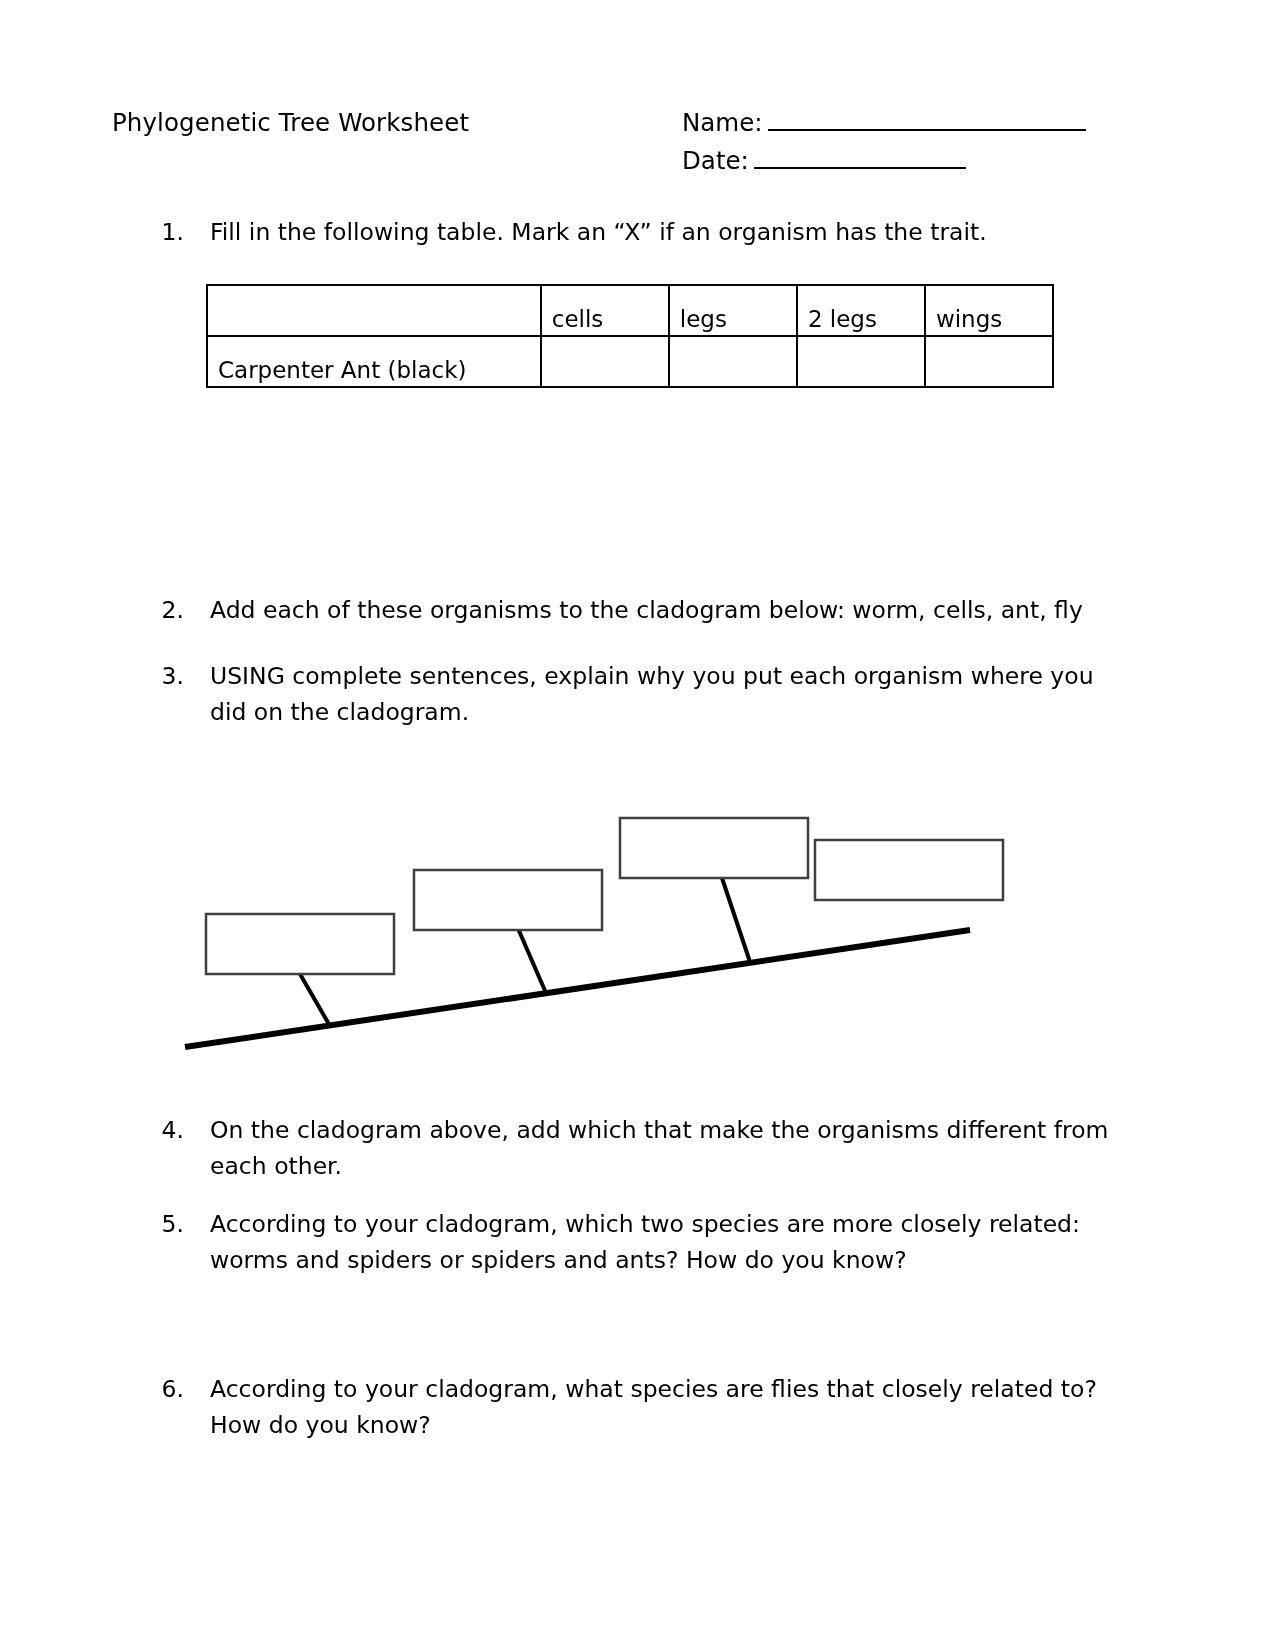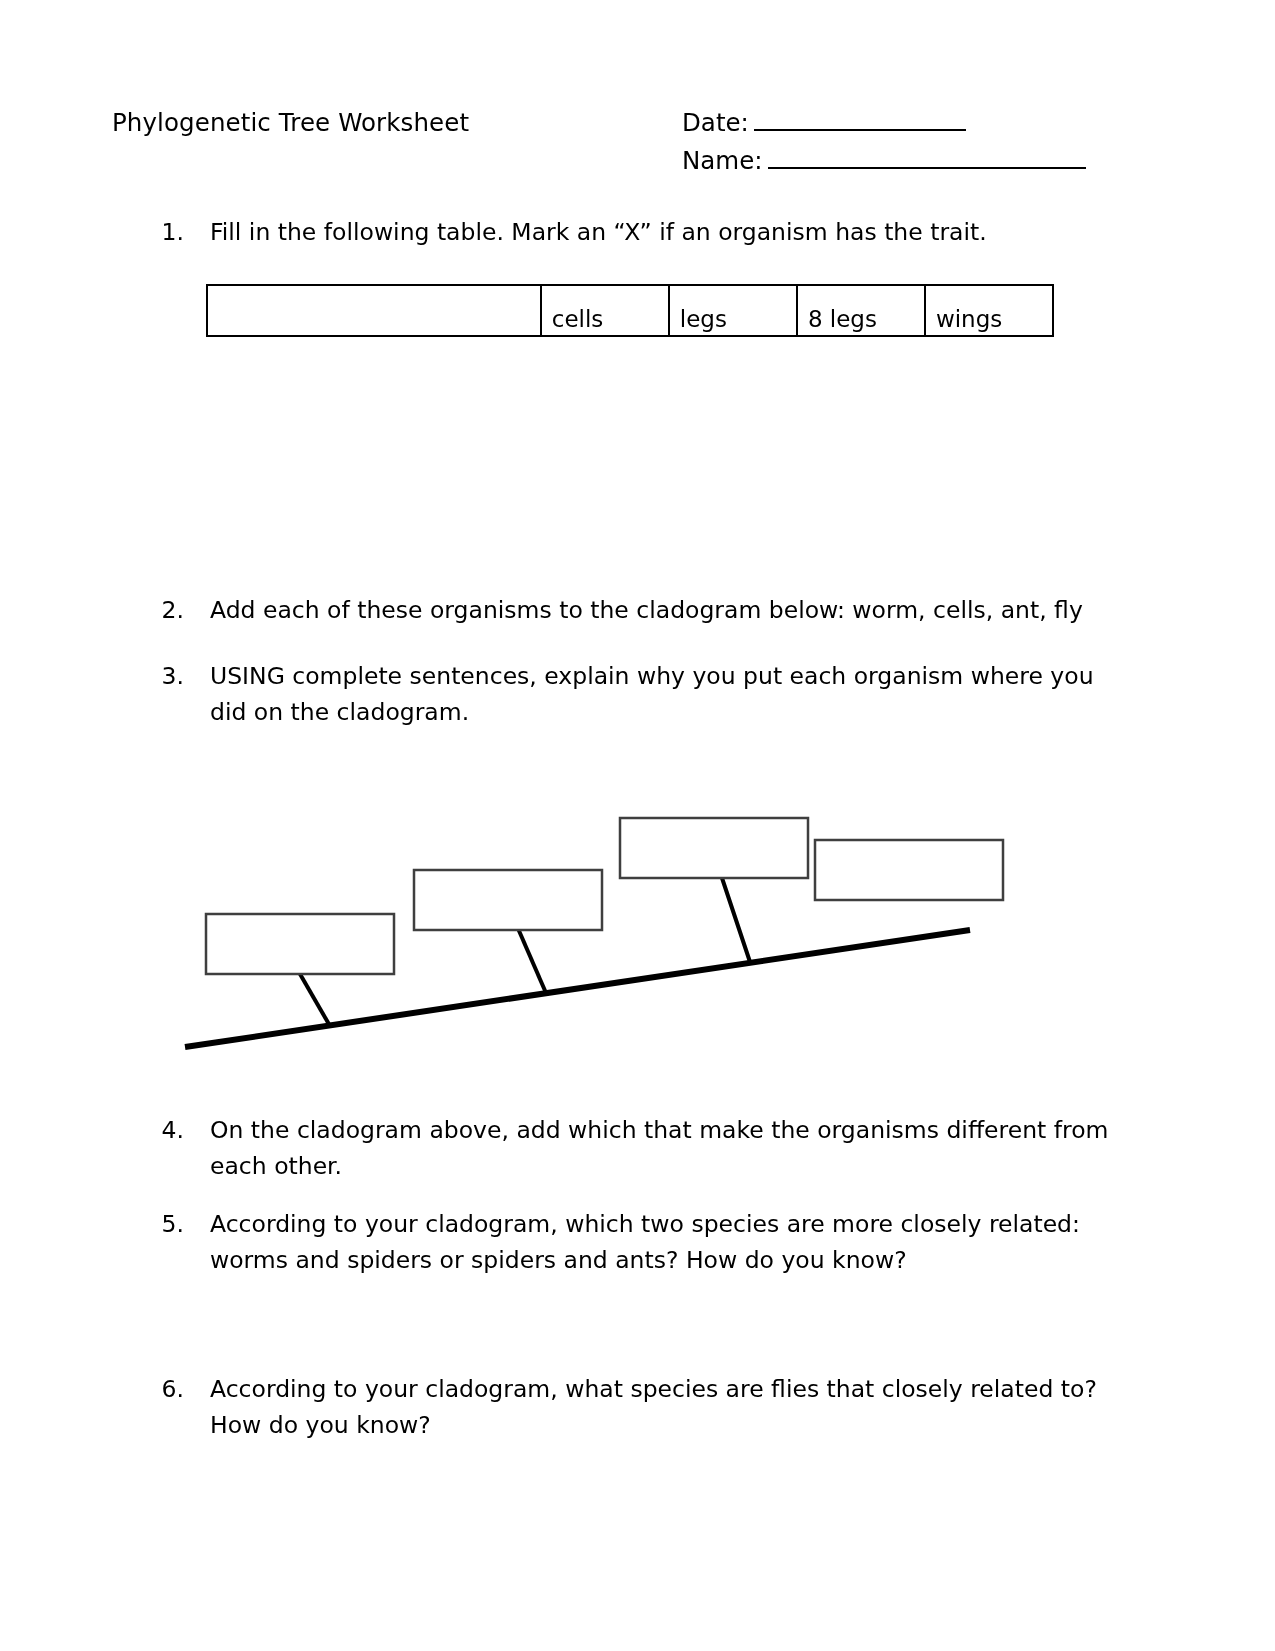--- a/index.html
+++ b/index.html
@@ -131,24 +131,24 @@
 </head>
 <body>
 
 <div class="page">
 
   <div class="header">
     <div class="doc-title">Phylogenetic Tree Worksheet</div>
 
     <div class="namedate">
       <div class="field-row">
-        <span class="field-label">Date:</span><span class="field-rule rule-date"></span>
+        <span class="field-label">Name:</span><span class="field-rule rule-name"></span>
       </div>
       <div class="field-row">
-        <span class="field-label">Name:</span><span class="field-rule rule-name"></span>
+        <span class="field-label">Date:</span><span class="field-rule rule-date"></span>
       </div>
     </div>
   </div>
 
   <div class="item" id="item1">
     <span class="num">1.</span>
     <span class="body">Fill in the following table. Mark an “X” if an organism has the trait.</span>
   </div>
 
   <table class="trait-table">
@@ -157,25 +157,32 @@
         <col class="c-cell">
         <col class="c-cell">
         <col class="c-cell">
         <col class="c-cell">
     </colgroup>
     <thead>
       <tr>
         <th></th>
         <th>cells</th>
         <th>legs</th>
-        <th>8 legs</th>
+        <th>2 legs</th>
         <th>wings</th>
       </tr>
     </thead>
     <tbody>
+      <tr>
+        <td>Carpenter Ant (black)</td>
+        <td></td>
+        <td></td>
+        <td></td>
+        <td></td>
+      </tr>
     </tbody>
   </table>
 
   <div class="item" id="item2">
     <span class="num">2.</span>
     <span class="body">Add each of these organisms to the cladogram below: worm, cells, ant, fly</span>
   </div>
 
   <div class="item" id="item3">
     <span class="num">3.</span>

